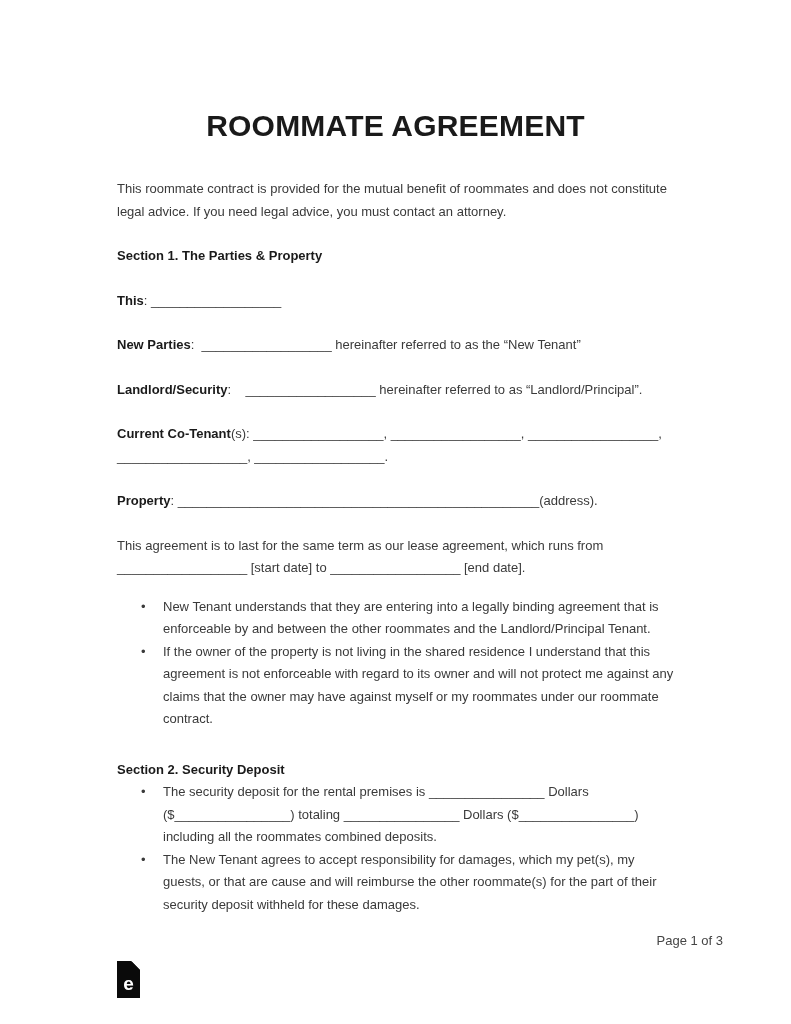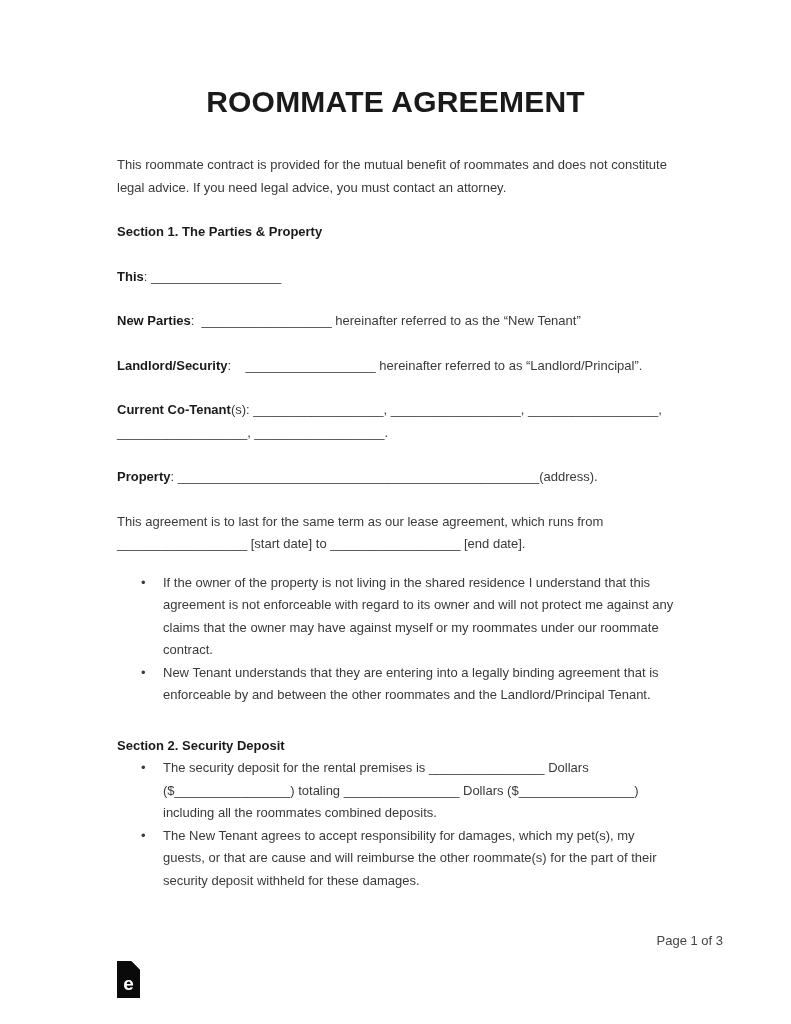--- a/index.html
+++ b/index.html
@@ -5,21 +5,21 @@
   html,body{margin:0;padding:0;background:#ffffff;}
   .page{
     position:relative;
     width:791px;
     height:1024px;
     margin:0 auto;
     background:var(--paper,#ffffff);
     font-family:"Liberation Sans","DejaVu Sans",sans-serif;
     color:var(--ink,#3a3a3a);
     box-sizing:border-box;
-    padding:84px 117px 0 117px;
+    padding:108px 117px 0 117px;
     overflow:hidden;
   }
   .doc-title{
     font-size:30px;
     line-height:36px;
     font-weight:700;
     text-align:center;
     color:var(--heading_ink,#161616);
     margin:0 0 34px 0;
     letter-spacing:0.2px;
@@ -117,22 +117,22 @@
 
   <p class="body"><b class="lbl">Landlord/Security</b><span>: &nbsp;&nbsp; </span><span class="blank">__________________</span><span> hereinafter referred to as “Landlord/Principal”.</span></p>
 
   <p class="body"><b class="lbl">Current Co-Tenant</b><span>(s): </span><span>__________________, __________________, __________________, __________________, __________________.</span></p>
 
   <p class="body"><b class="lbl">Property</b><span>: </span><span class="blank">__________________________________________________</span><span>(address).</span></p>
 
   <p class="body nogap">This agreement is to last for the same term as our lease agreement, which runs from __________________ [start date] to __________________ [end date].</p>
 
   <ul class="bullets">
+    <li>New Tenant understands that they are entering into a legally binding agreement that is enforceable by and between the other roommates and the Landlord/Principal Tenant.</li>
     <li>If the owner of the property is not living in the shared residence I understand that this agreement is not enforceable with regard to its owner and will not protect me against any claims that the owner may have against myself or my roommates under our roommate contract.</li>
-    <li>New Tenant understands that they are entering into a legally binding agreement that is enforceable by and between the other roommates and the Landlord/Principal Tenant.</li>
   </ul>
 
   <h2 class="sec-heading sec2">Section 2. Security Deposit</h2>
 
   <ul class="bullets tight">
     <li>The security deposit for the rental premises is ________________ Dollars ($________________) totaling ________________ Dollars ($________________) including all the roommates combined deposits.</li>
     <li>The New Tenant agrees to accept responsibility for damages, which my pet(s), my guests, or that are cause and will reimburse the other roommate(s) for the part of their security deposit withheld for these damages.</li>
   </ul>
 
   <div class="footer-pageno">Page 1 of 3</div>

